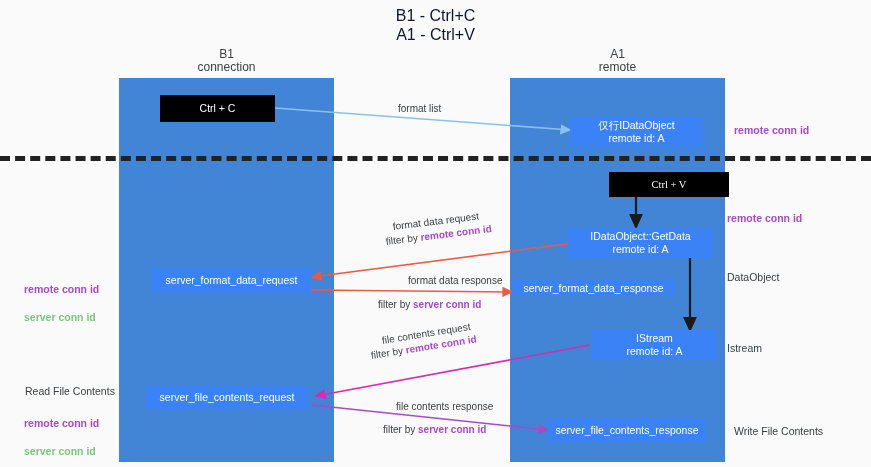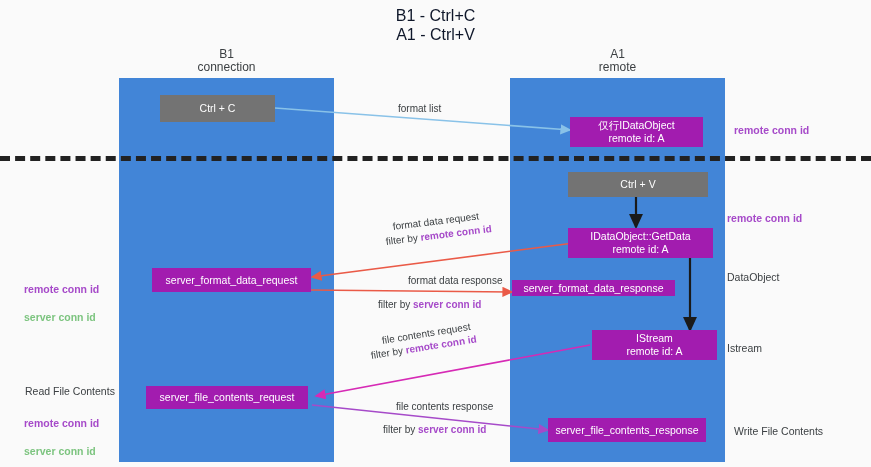--- a/index.html
+++ b/index.html
@@ -28,22 +28,22 @@
   }
   .lane-head.b1{left:119px;top:48px;}
   .lane-head.a1{left:510px;top:48px;}
 
   .node{
     position:absolute;box-sizing:border-box;
     display:flex;align-items:center;justify-content:center;
     text-align:center;color:#fff;font-size:10.5px;line-height:13px;
     white-space:pre-line;
   }
-  .node.green{background:#737373;}
-  .node.orange{background:#a21caf;}
+  .node.green{background:#000000;}
+  .node.orange{background:#3b82f6;}
 
   .sidelabel{
     position:absolute;font-size:10.5px;line-height:14px;white-space:pre-line;
   }
   .sidelabel.plain{color:#3c4043;}
   .sidelabel.purple{color:#a64ac9;font-weight:bold;}
   .sidelabel.stack .p{color:#a64ac9;font-weight:bold;}
   .sidelabel.stack .g{color:#7cc47f;font-weight:bold;}
 
   .edgelabel{
@@ -106,21 +106,21 @@
     <line x1="312" y1="405" x2="548" y2="430" stroke="#a64ac9" stroke-width="1.6" marker-end="url(#ar-purple)"></line>
   </svg>
 
   <div class="dashed"></div>
 
   <div class="node green" style="left:160px;top:95px;width:115px;height:27px;">Ctrl + C</div>
 
   <div class="node orange" style="left:570px;top:117px;width:133px;height:30px;">仅行IDataObject
 remote id: A</div>
 
-  <div class="node green" style="left:568px;top:172px;width:140px;height:25px;">Ctrl + V</div>
+  <div class="node green" style="left:609px;top:172px;width:120px;height:25px;font-family:Liberation Serif, serif;">Ctrl + V</div>
 
   <div class="node orange" style="left:568px;top:228px;width:145px;height:30px;">IDataObject::GetData
 remote id: A</div>
 
   <div class="node orange" style="left:152px;top:268px;width:159px;height:24px;">server_format_data_request</div>
 
   <div class="node orange" style="left:512px;top:280px;width:163px;height:16px;">server_format_data_response</div>
 
   <div class="node orange" style="left:592px;top:330px;width:125px;height:30px;">IStream
 remote id: A</div>

